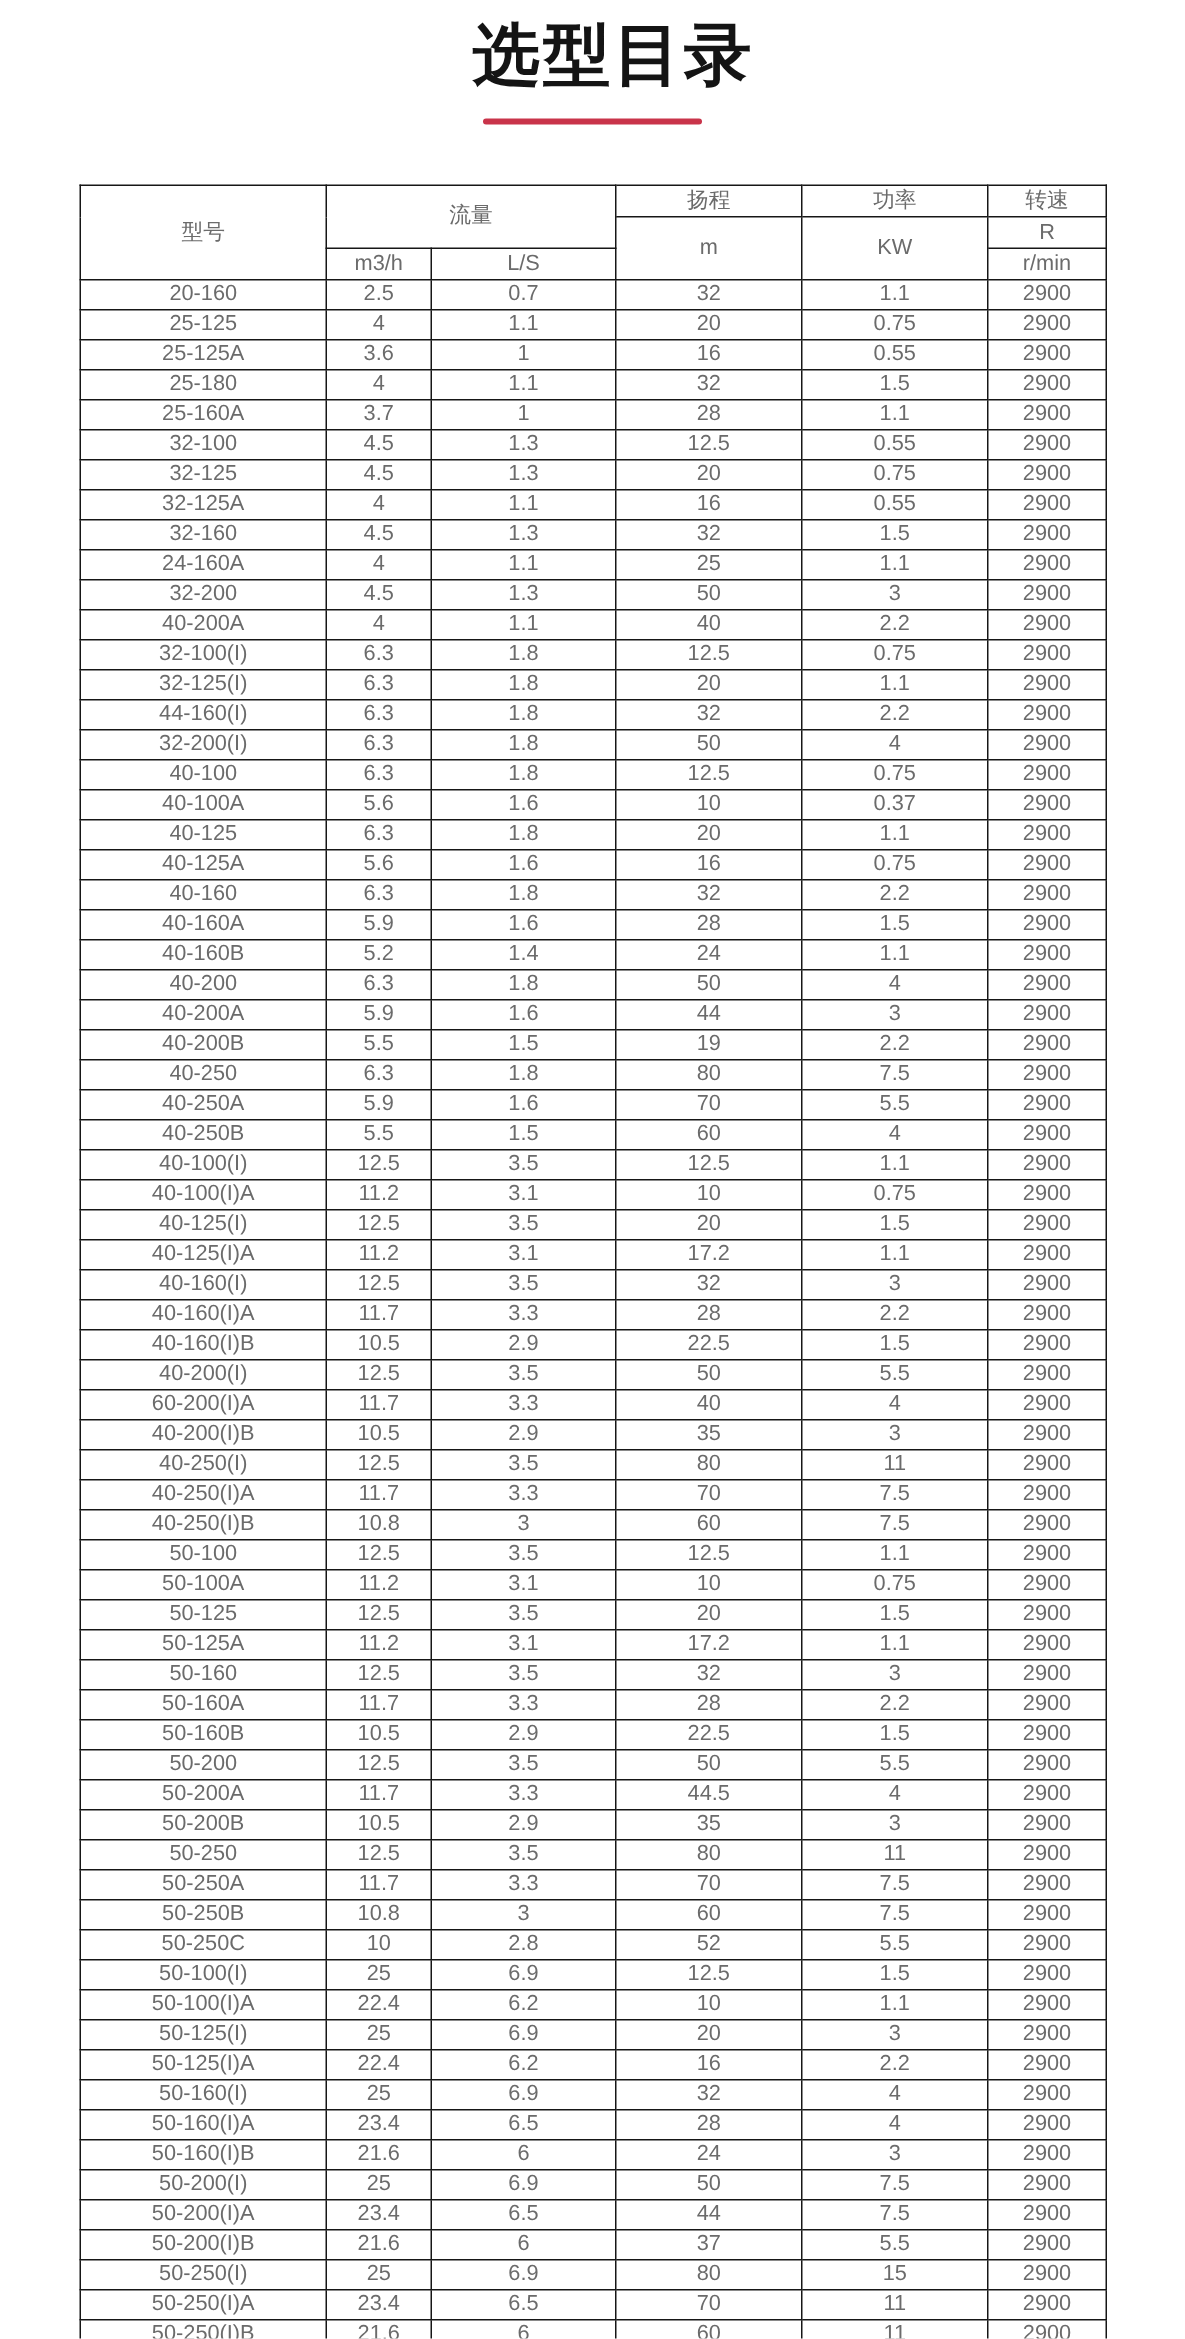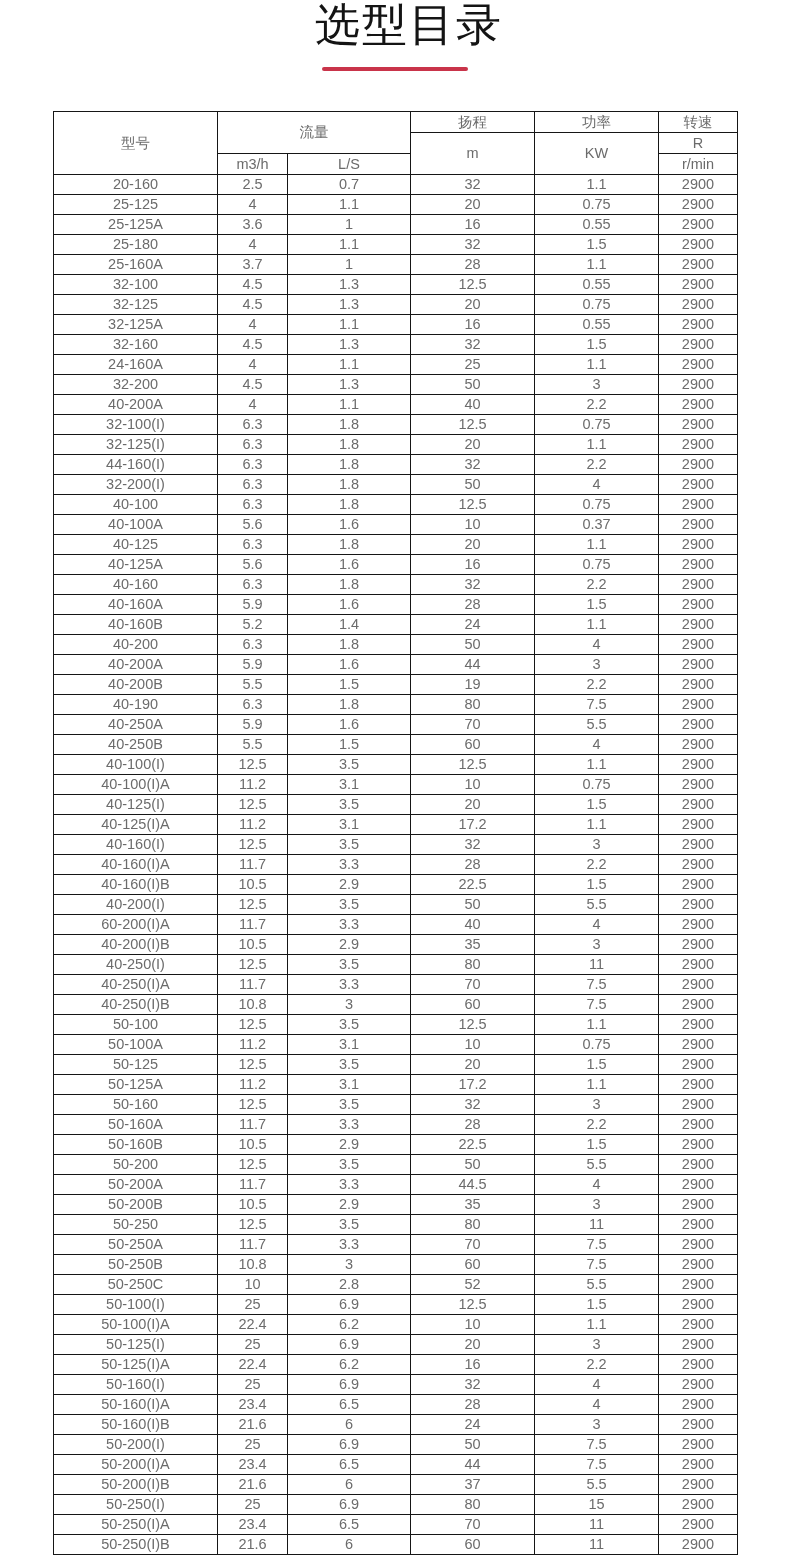--- a/index.html
+++ b/index.html
@@ -5,23 +5,24 @@
   * { box-sizing: border-box; }
   html, body { margin: 0; padding: 0; }
   body {
     width: 790px;
     height: 1559px;
     background: #ffffff;
     overflow: hidden;
     font-family: "Liberation Sans", "DejaVu Sans", sans-serif;
   }
   .page-title {
+    margin-top: 12px;
     text-align: center;
     font-size: 45px;
-    font-weight: 400;
+    font-weight: 700;
     color: #141414;
     letter-spacing: 2px;
     line-height: 50px;
     padding-left: 28px;
   }
   .title-divider {
     width: 146px;
     height: 4px;
     margin: 17px auto 0 auto;
     background: #c9344a;
@@ -291,21 +292,21 @@
       </tr>
       <tr>
         <td>40-200B</td>
         <td>5.5</td>
         <td>1.5</td>
         <td>19</td>
         <td>2.2</td>
         <td>2900</td>
       </tr>
       <tr>
-        <td>40-190</td>
+        <td>40-250</td>
         <td>6.3</td>
         <td>1.8</td>
         <td>80</td>
         <td>7.5</td>
         <td>2900</td>
       </tr>
       <tr>
         <td>40-250A</td>
         <td>5.9</td>
         <td>1.6</td>

